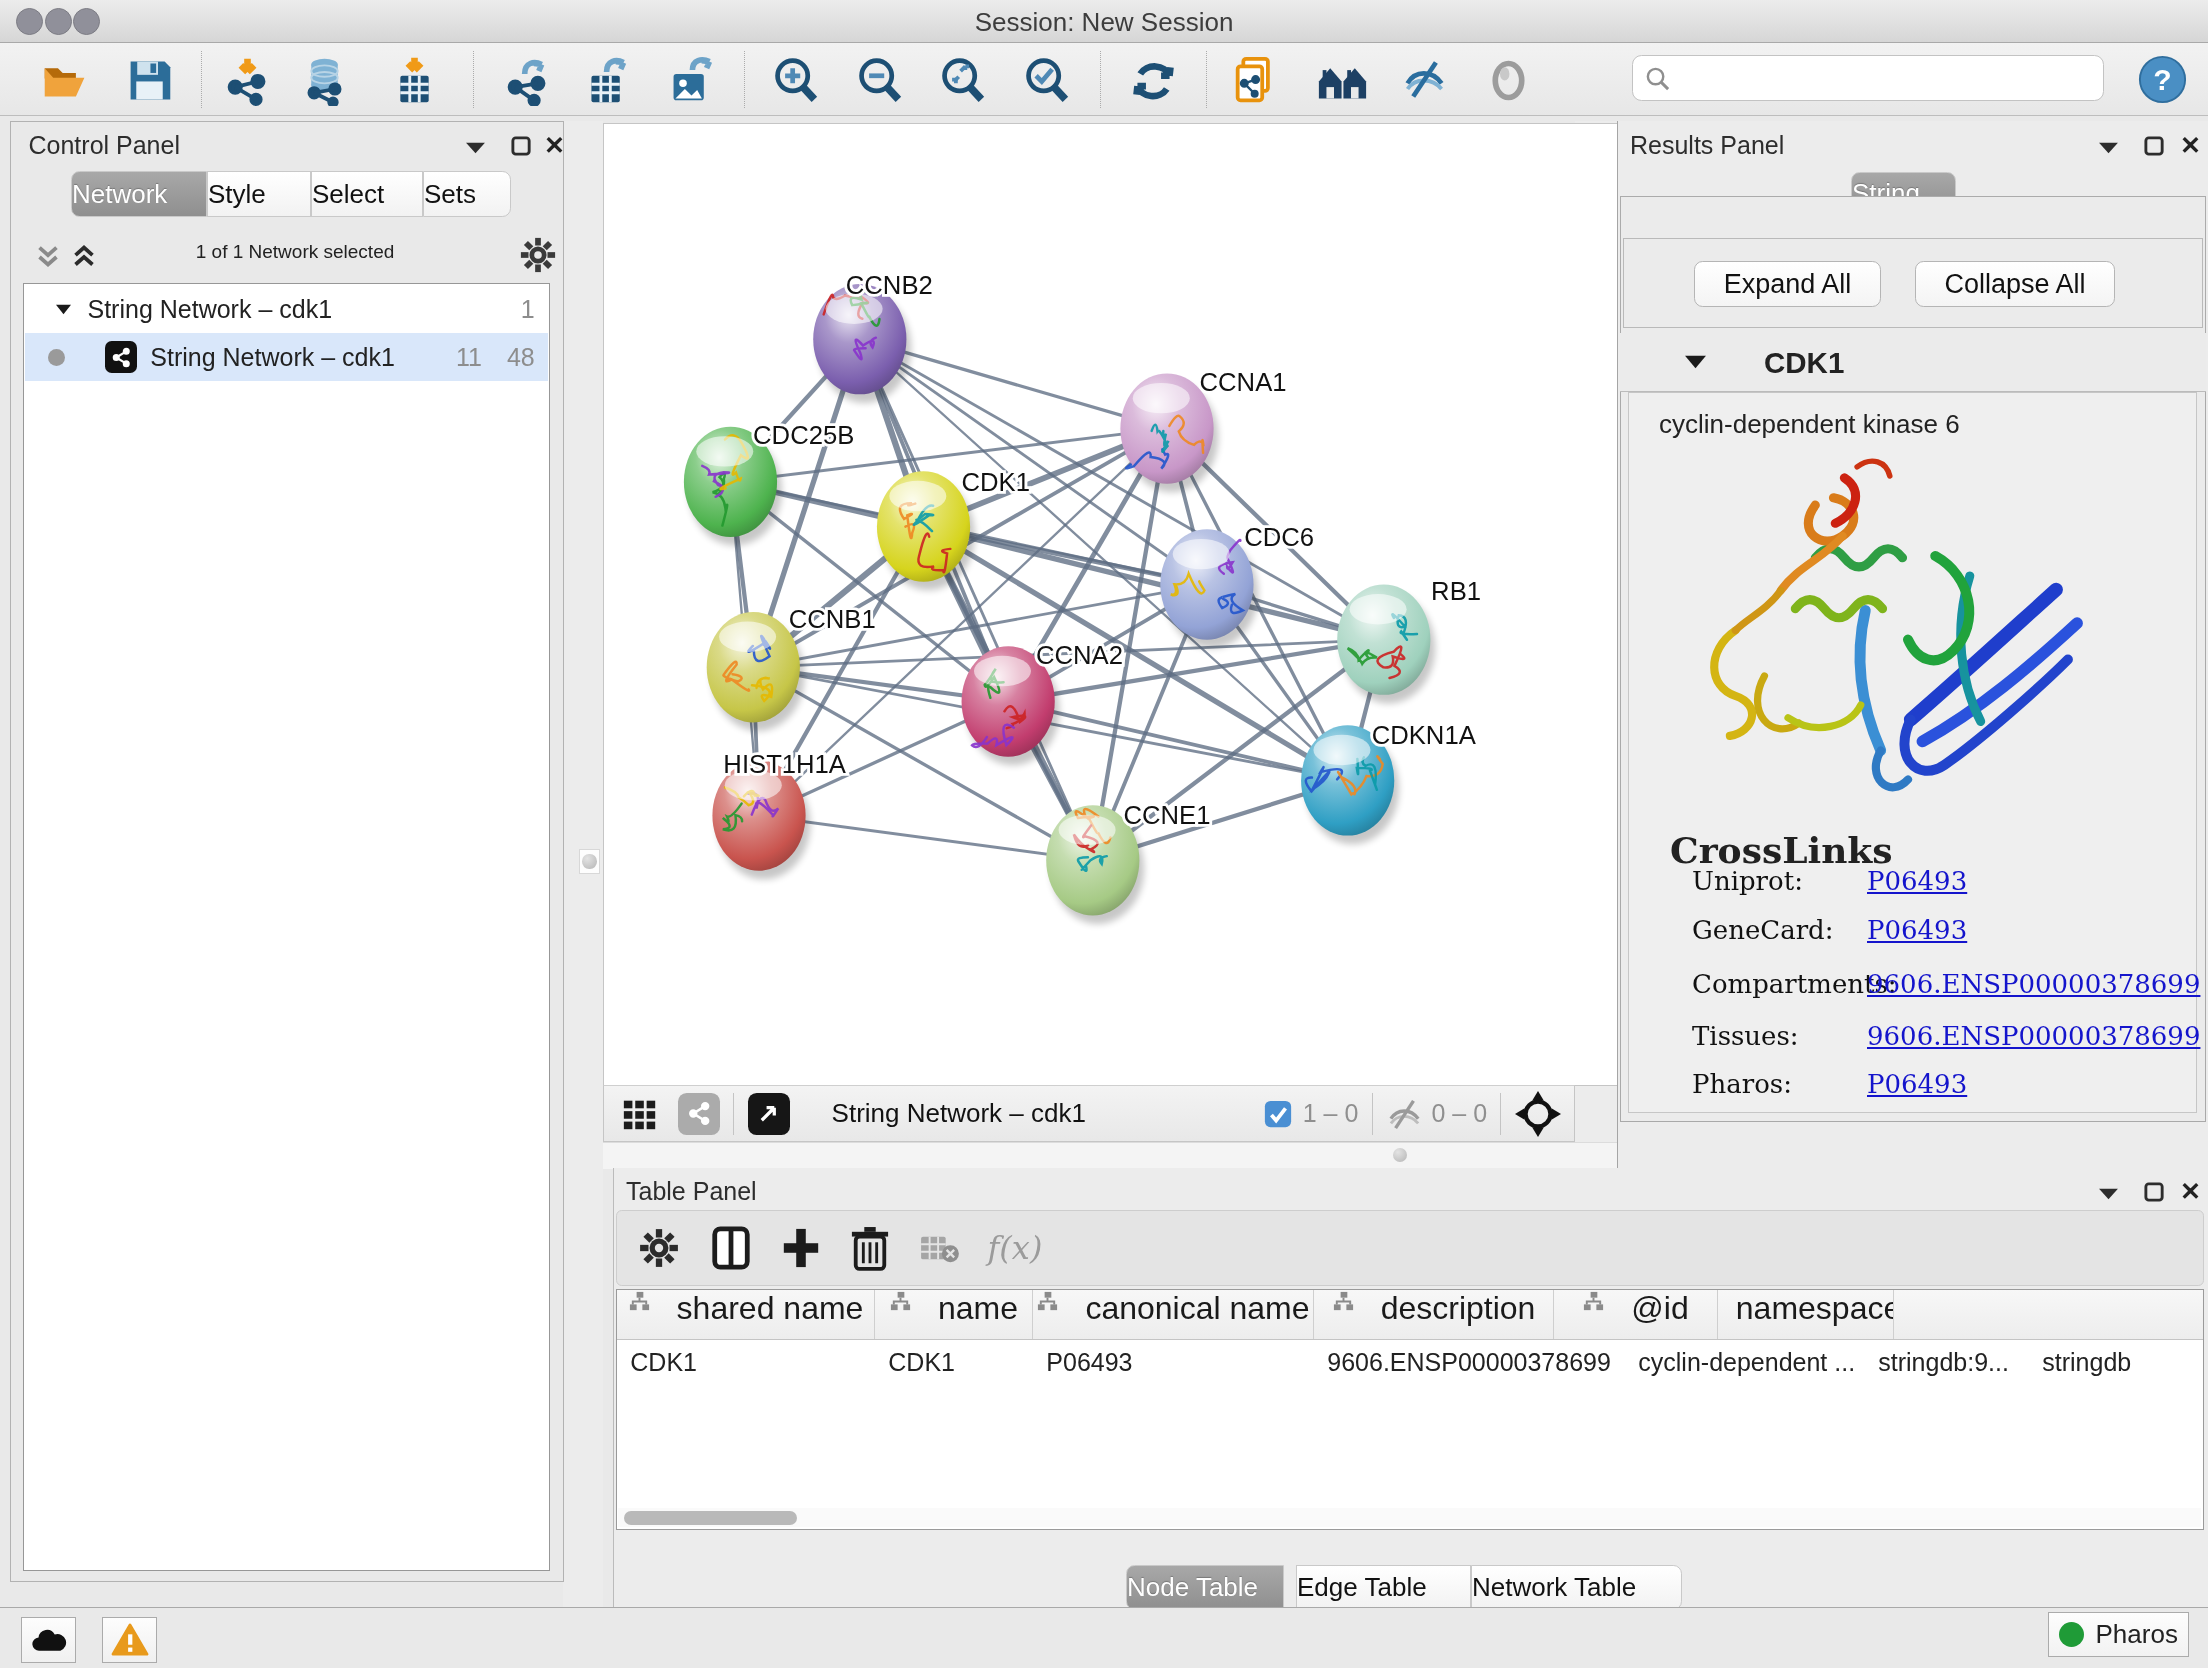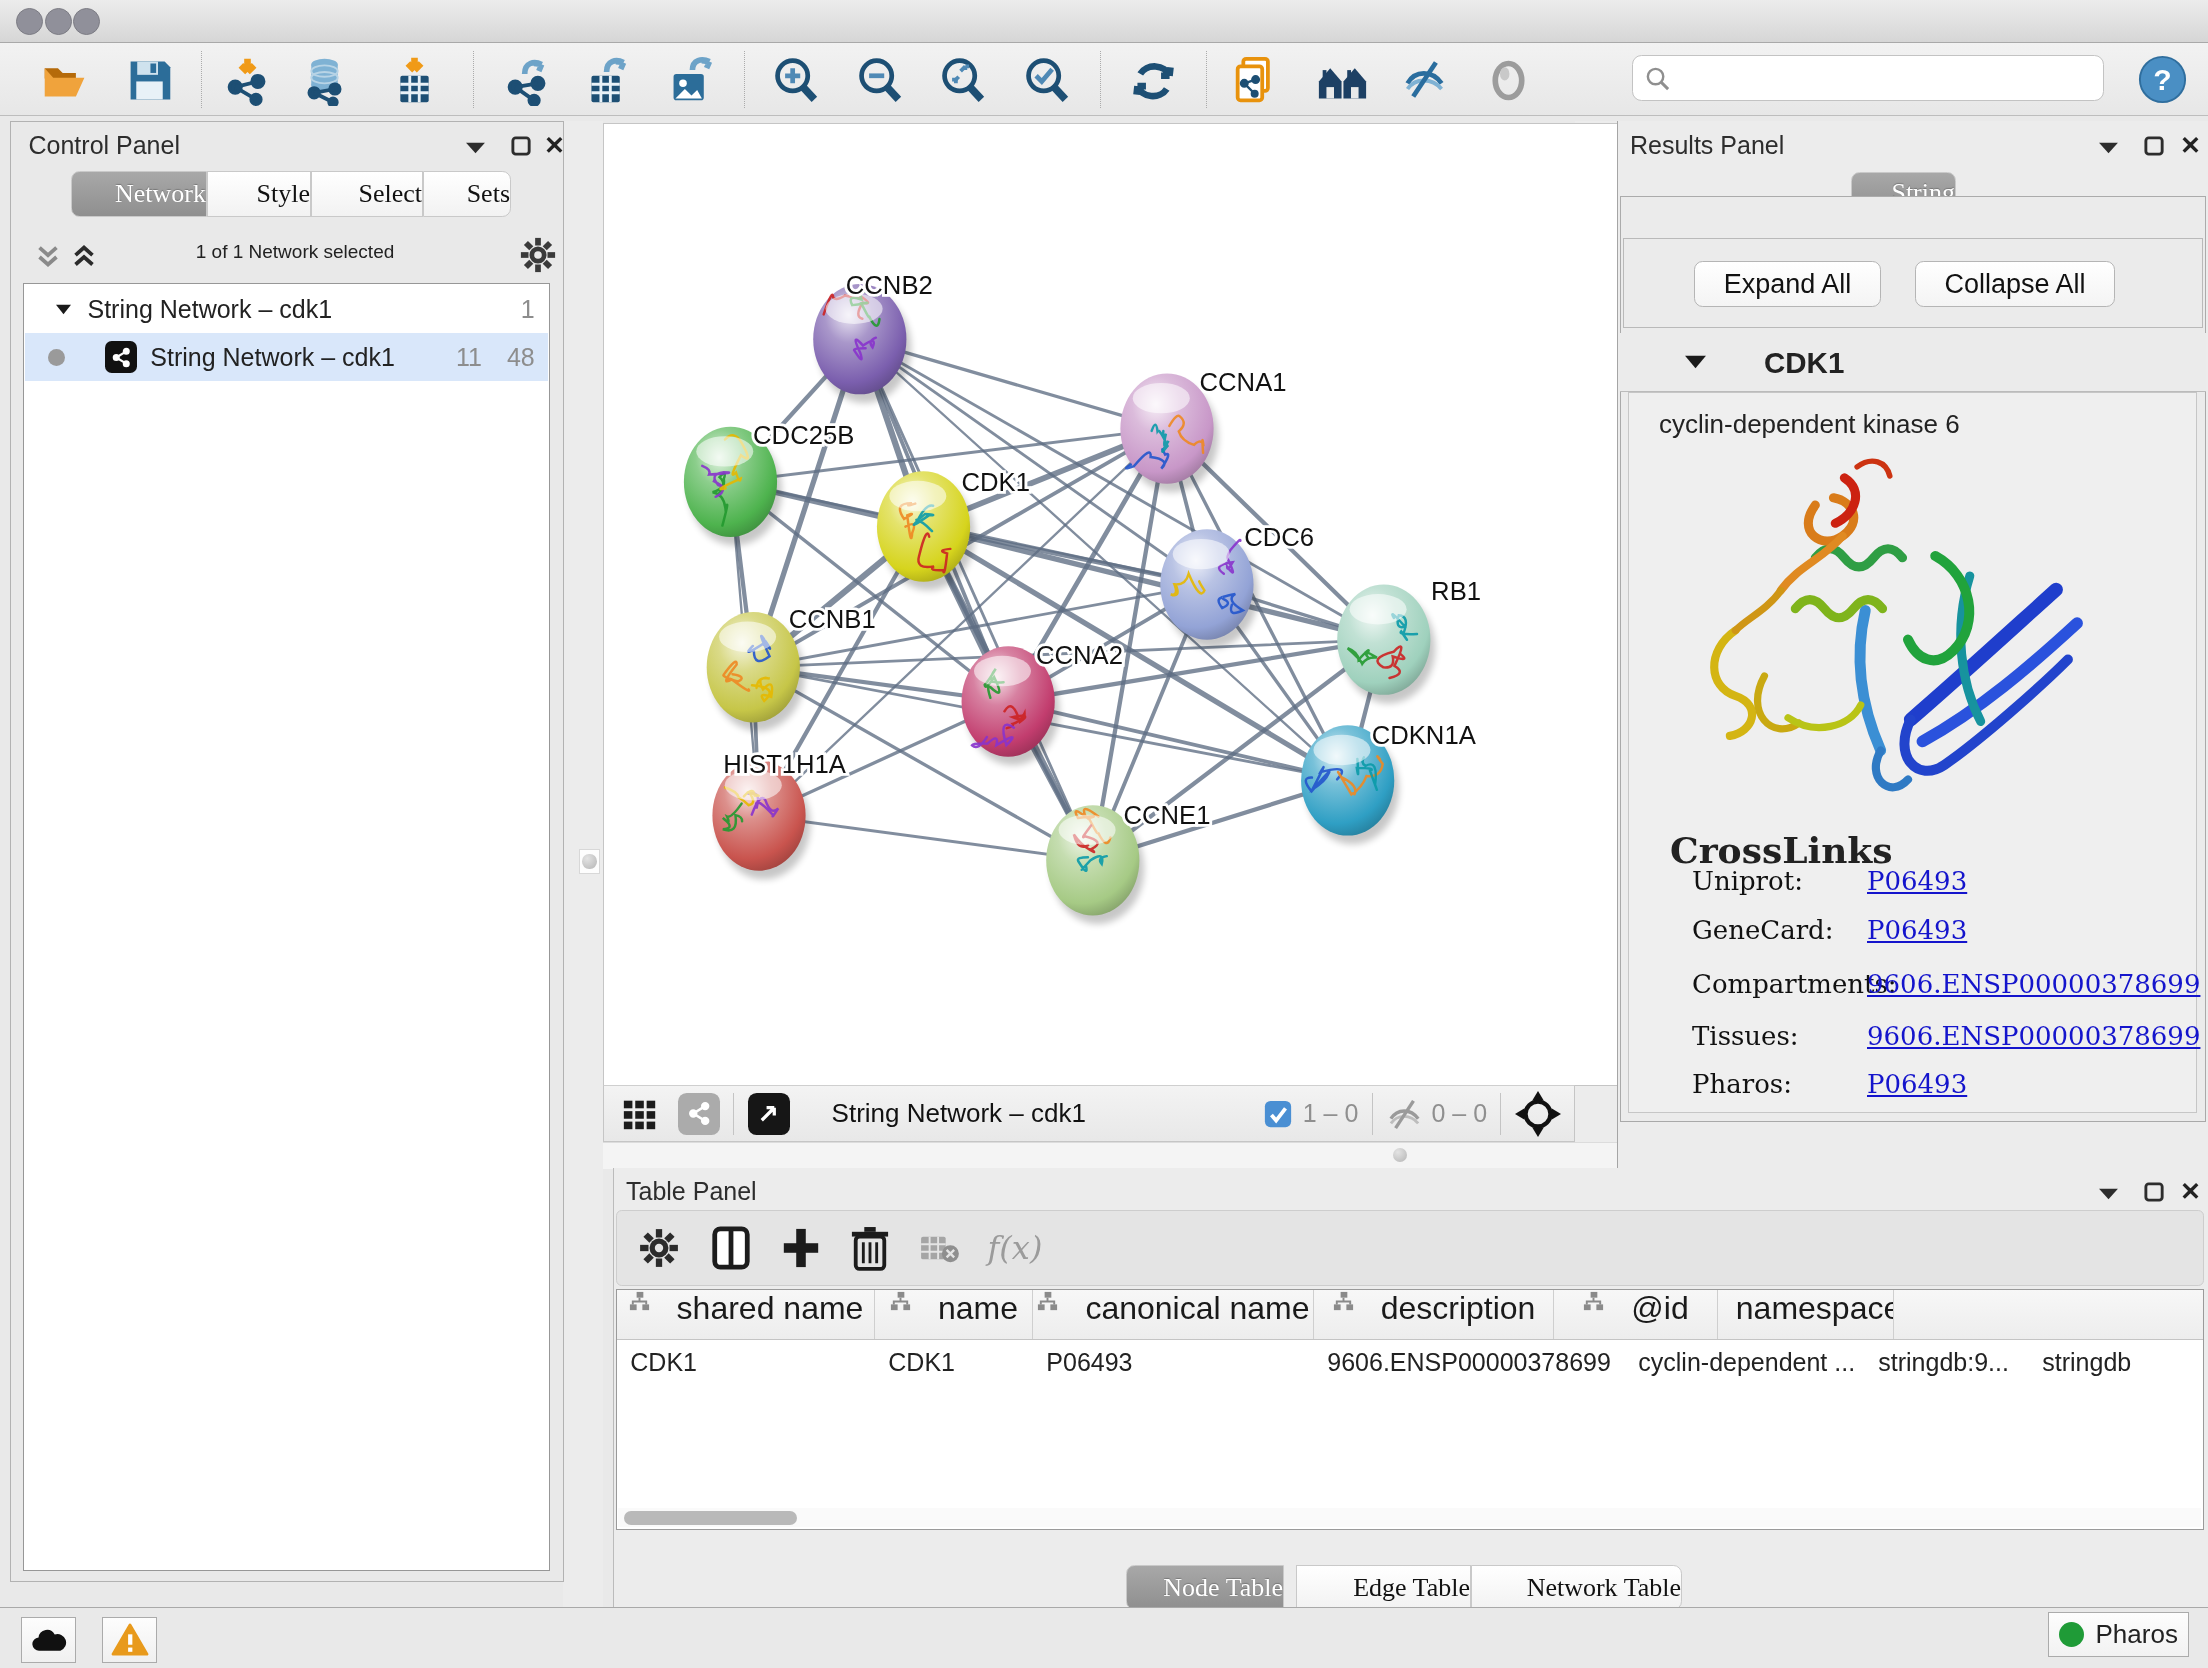--- a/index.html
+++ b/index.html
@@ -19,22 +19,22 @@
     border-bottom:1px solid #bdbdbd;}
   .tb-sep{top:7.6px;height:57px;border-left:1.9px dotted #ababab;}
   .tb-btn{top:9.5px;width:55px;height:55px;display:flex;align-items:center;justify-content:center;}
   .searchbox{left:1632px;top:12.4px;width:472px;height:46px;background:#fff;border:1px solid #c3c3c3;
     border-radius:9.5px;display:flex;align-items:center;padding-left:11.4px;box-sizing:border-box;}
   .searchbox input{border:none;outline:none;font-size:23px;width:399px;background:transparent;
     font-family:"Liberation Sans",sans-serif;}
   
   .panel-title{font-size:25px;color:#2d2d2d;}
   .panel-ctrl{font-size:25px;color:#222;}
-  .tab{display:flex;align-items:center;justify-content:flex-end;font-size:26px;
-    background:linear-gradient(#ffffff,#f2f2f2);border:1px solid #c9c9c9;color:#111;box-sizing:border-box;font-family:Liberation Serif, serif;}
+  .tab{display:flex;align-items:center;justify-content:flex-start;font-size:26px;
+    background:linear-gradient(#ffffff,#f2f2f2);border:1px solid #c9c9c9;color:#111;box-sizing:border-box;}
   .tab.selected{background:linear-gradient(#a8a8a8,#8f8f8f);color:#fff;text-shadow:0 -1px 1px rgba(0,0,0,.25);}
   
   .ctrl-panel{left:9.5px;top:121px;width:554px;height:1461px;background:#e9e9e9;border:1px solid #b2b2b2;box-sizing:border-box;}
   .tree-box{left:23px;top:283px;width:527px;height:1288px;background:#fff;border:1px solid #979797;box-sizing:border-box;}
   .tree-row{left:1px;width:523px;height:48px;display:flex;align-items:center;font-size:25px;}
   .tree-row.sel{background:#d9e7fa;}
   .count-gray{color:#8d8d8d;font-size:25px;}
   .badge{width:32px;height:32px;border-radius:6.7px;background:#111;display:flex;align-items:center;justify-content:center;}
   
   .net-canvas{left:603px;top:123px;width:1077px;height:963px;background:#fff;border:1px solid #c5c5c5;box-sizing:border-box;}
@@ -78,20 +78,21 @@
   .divider-strip-v2{left:1575px;top:121px;width:42px;height:1047px;background:#ececec;}
   .divider-strip-h{left:603px;top:1142px;width:1605px;height:26px;background:#f4f4f4;border-top:1px solid #dcdcdc;}
 </style>
 </head>
 <body>
 
 <div class="abs titlebar">
   <div class="abs tl-circle" style="left:16px"></div>
   <div class="abs tl-circle" style="left:45px"></div>
   <div class="abs tl-circle" style="left:73px"></div>
+  <div class="abs win-title">Session: New Session</div>
 </div>
 
 <div class="abs toolbar">
 
   <div class="abs tb-btn" style="left:38px">
     <svg width="51" height="51" viewBox="0 0 54 54">
       <path d="M5 14 h14 l5 5 h14 v6 H5z" fill="#b56a0a"></path>
       <path d="M5 14 v30 h33 l9-20 H14z" fill="#f0a33c"></path>
     </svg>
   </div>

